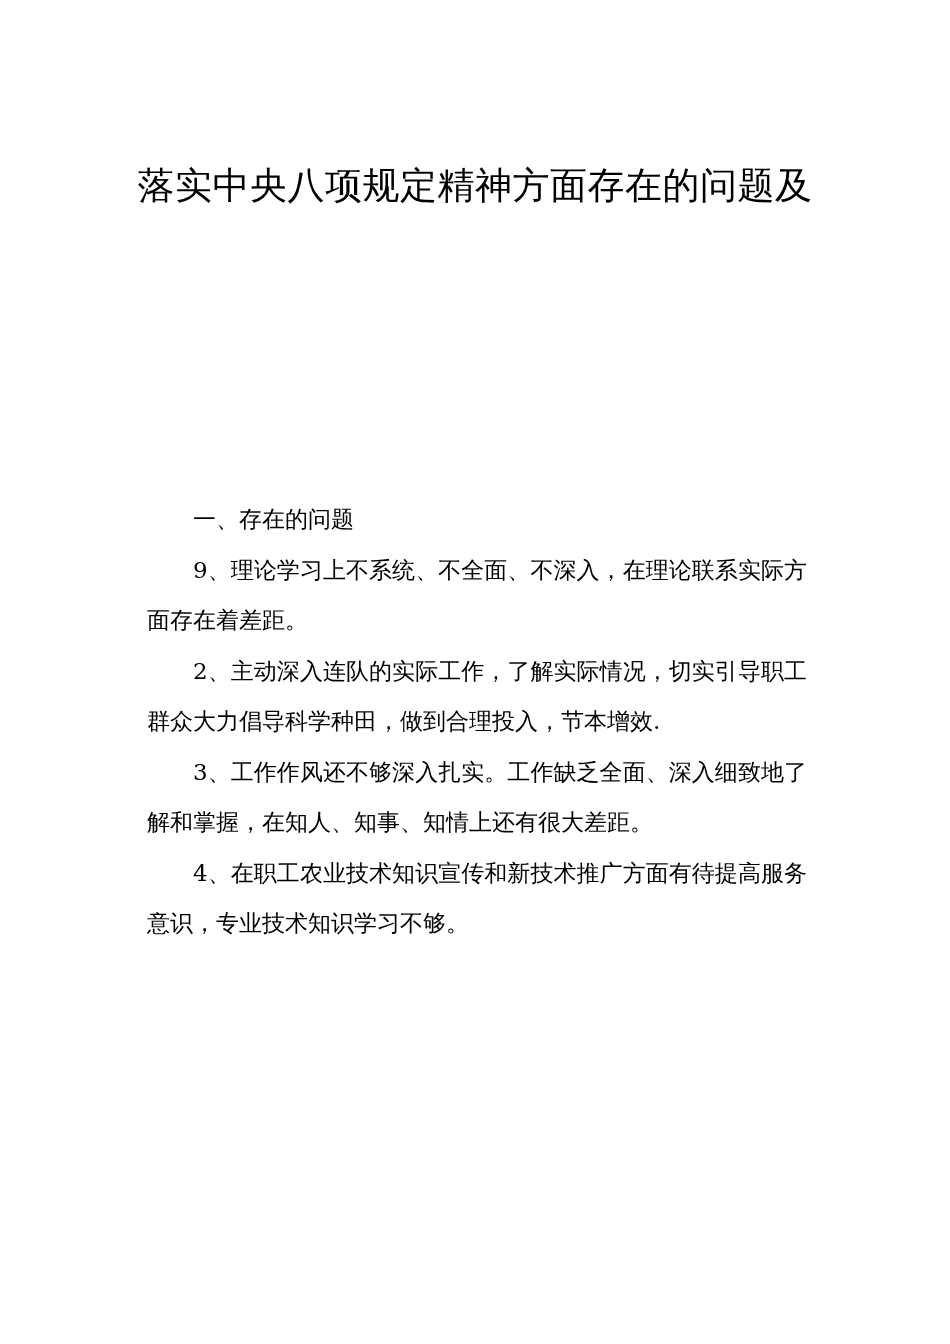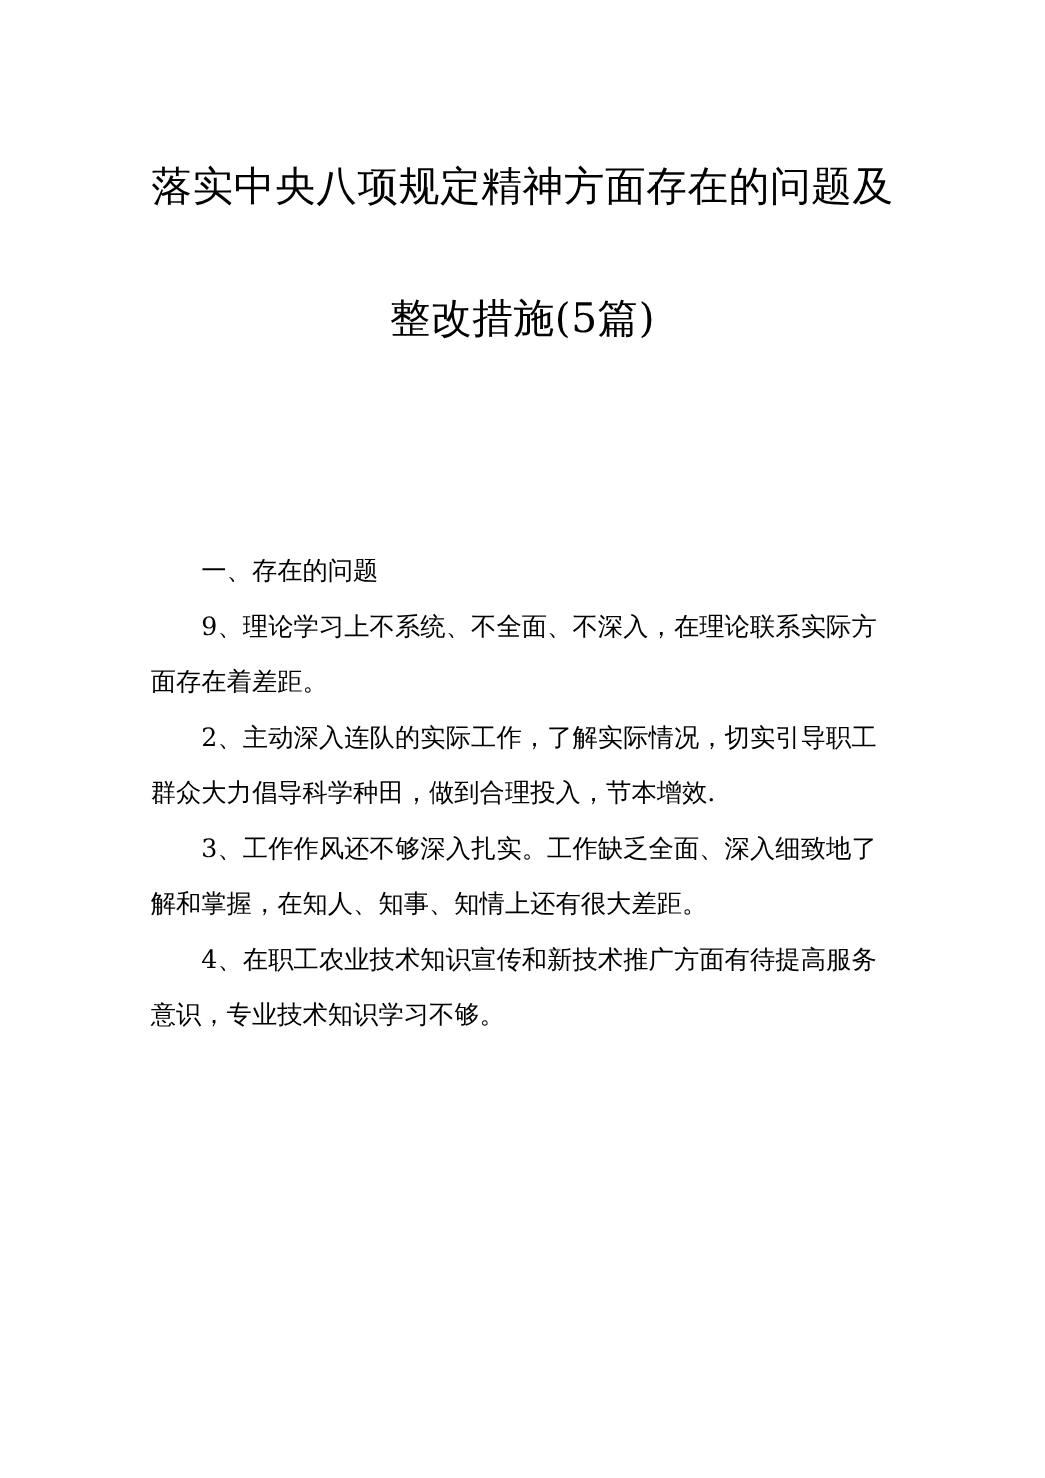--- a/index.html
+++ b/index.html
@@ -1,43 +1,42 @@
 <!DOCTYPE html>
 <html><head>
 <meta charset="utf-8">
 <style>
   html, body { margin: 0; padding: 0; background: #ffffff; }
   body { width: 950px; height: 1344px; position: relative; overflow: hidden; color: #000; }
   .page { position: absolute; left: 0; top: 0; width: 950px; height: 1344px; background: #fff; }
   .title-line {
     position: absolute; left: 0; width: 950px; text-align: center;
     font-family: "DejaVu Serif", "Liberation Serif", serif;
-    font-size: 37px; letter-spacing: 0.5px; line-height: 44px;
+    font-size: 37px; letter-spacing: 0.5px; line-height: 44px; margin-top: 16px;
   }
   .t1 { top: 148px; }
   .t2 { top: 268px; }
   .heading {
     position: absolute; left: 160px; top: 456px; width: 660px;
     font-family: "DejaVu Serif", "Liberation Serif", serif;
     font-weight: bold; font-size: 23.5px; line-height: 32px; white-space: nowrap;
   }
   .body-text {
-    position: absolute; left: 137px; width: 660px;
+    position: absolute; left: 147px; width: 660px;
     font-family: "DejaVu Serif", "Liberation Serif", serif;
     font-size: 23px; line-height: 50.5px;
   }
   .para { margin: 0; text-indent: 46px; text-align: justify; text-align-last: left; }
   .sec  { margin: 0; text-indent: 46px; }
 </style>
 </head>
 <body>
 
 <div class="page">
   <div class="title-line t1">落实中央八项规定精神方面存在的问题及</div>
-  <div class="title-line t2">整改措施(5篇)</div>
 
 
   <div class="body-text" style="top:494px;">
     <p class="sec">一、存在的问题</p>
     <p class="para">9、理论学习上不系统、不全面、不深入，在理论联系实际方面存在着差距。</p>
     <p class="para">2、主动深入连队的实际工作，了解实际情况，切实引导职工群众大力倡导科学种田，做到合理投入，节本增效.</p>
     <p class="para">3、工作作风还不够深入扎实。工作缺乏全面、深入细致地了解和掌握，在知人、知事、知情上还有很大差距。</p>
     <p class="para">4、在职工农业技术知识宣传和新技术推广方面有待提高服务意识，专业技术知识学习不够。</p>
   </div>
 </div>

